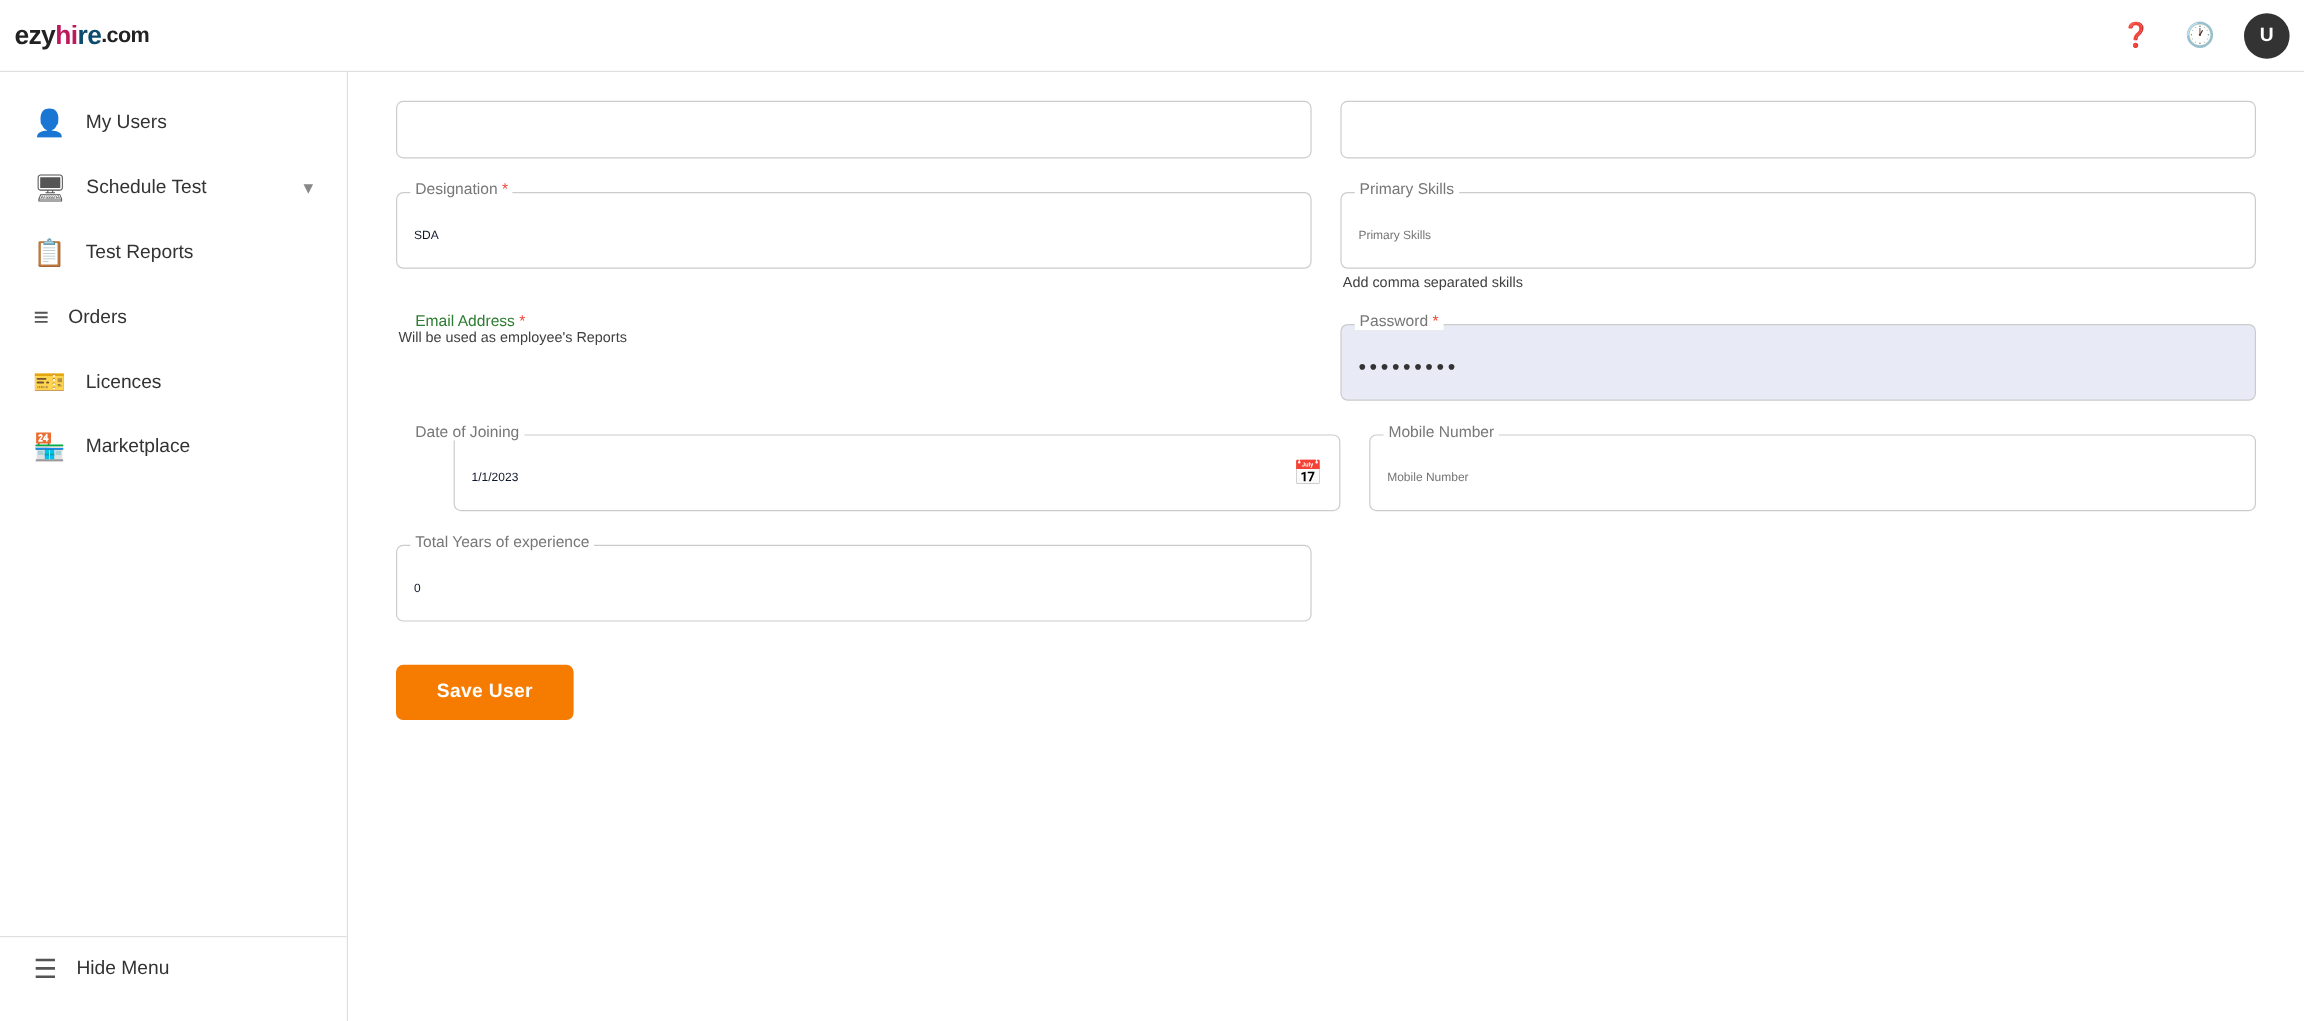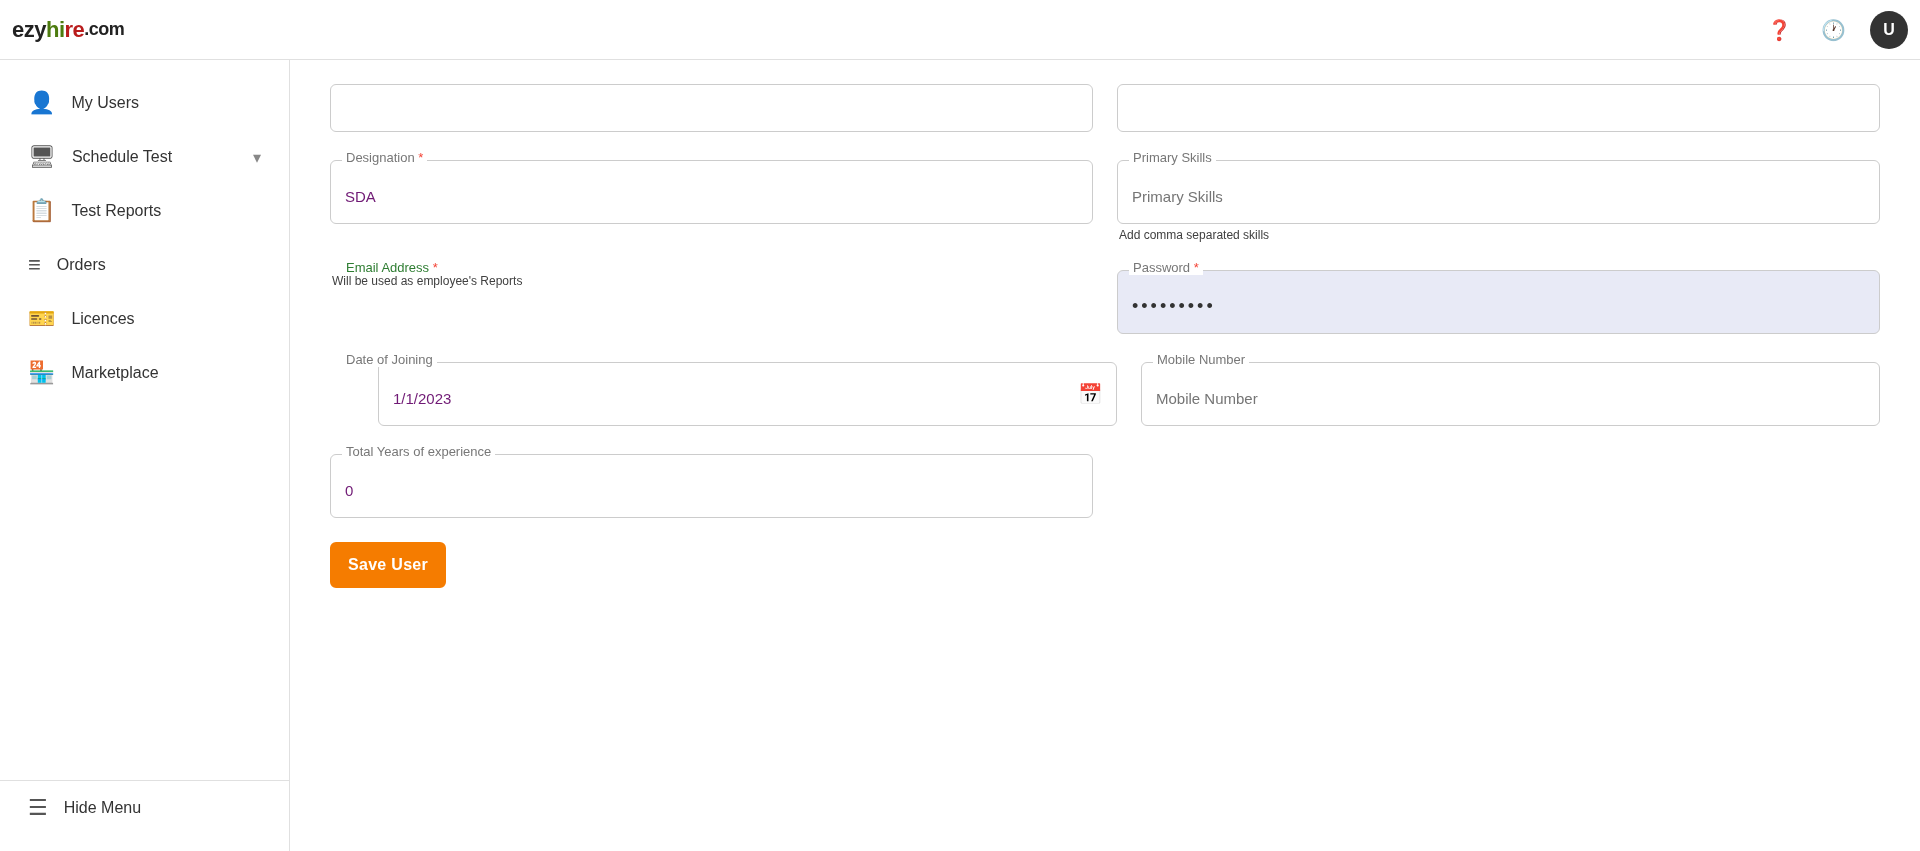--- a/index.html
+++ b/index.html
@@ -123,22 +123,22 @@
       padding: 0 4px;
       font-size: 13px;
       color: #777;
       z-index: 1;
     }
     .field-label .required { color: #f44336; }
     .field-input {
       border: 1px solid #ccc;
       border-radius: 6px;
       padding: 18px 14px 10px 14px;
-      font-size: 15px;
-      color: #701a75;
+      font-size: 10px;
+      color: #0f172a;
       background: #fff;
       outline: none;
       width: 100%;
       min-height: 64px;
     }
     .field-input.active-green {
       border: 2px solid #2e7d32;
     }
     .field-input.password-field {
       background: #e8eaf6;
@@ -165,25 +165,25 @@
       font-size: 20px;
       pointer-events: none;
     }
 
     
     .save-btn {
       background: #f57c00;
       color: #fff;
       border: 2px solid #f57c00;
       border-radius: 6px;
-      padding: 12px 16px;
+      padding: 12px 32px;
       font-size: 16px;
       font-weight: 600;
       cursor: pointer;
-      margin-top: 4px;
+      margin-top: 16px;
       letter-spacing: 0.3px;
       transition: background 0.2s;
     }
 
     
     .form-top-strip {
       display: flex;
       gap: 24px;
       margin-bottom: 20px;
     }
@@ -194,22 +194,22 @@
       border-radius: 6px;
       background: #fff;
     }
   </style>
 </head>
 <body>
 
 <div class="header">
   <div class="logo">
     <span>ezy</span>
-      <span style="color:#4d7c0f;">hi</span>
-      <span style="color:#b91c1c;">re</span>
+      <span style="color:#be185d;">hi</span>
+      <span style="color:#0c4a6e;">re</span>
       <span class="dot-com">.com</span>
   </div>
   <div class="header-icons">
     <button class="header-icon-btn" title="Help">
       <span>❓</span>
     </button>
     <button class="header-icon-btn" title="History">
       <span>🕐</span>
     </button>
     <button class="avatar-btn">

